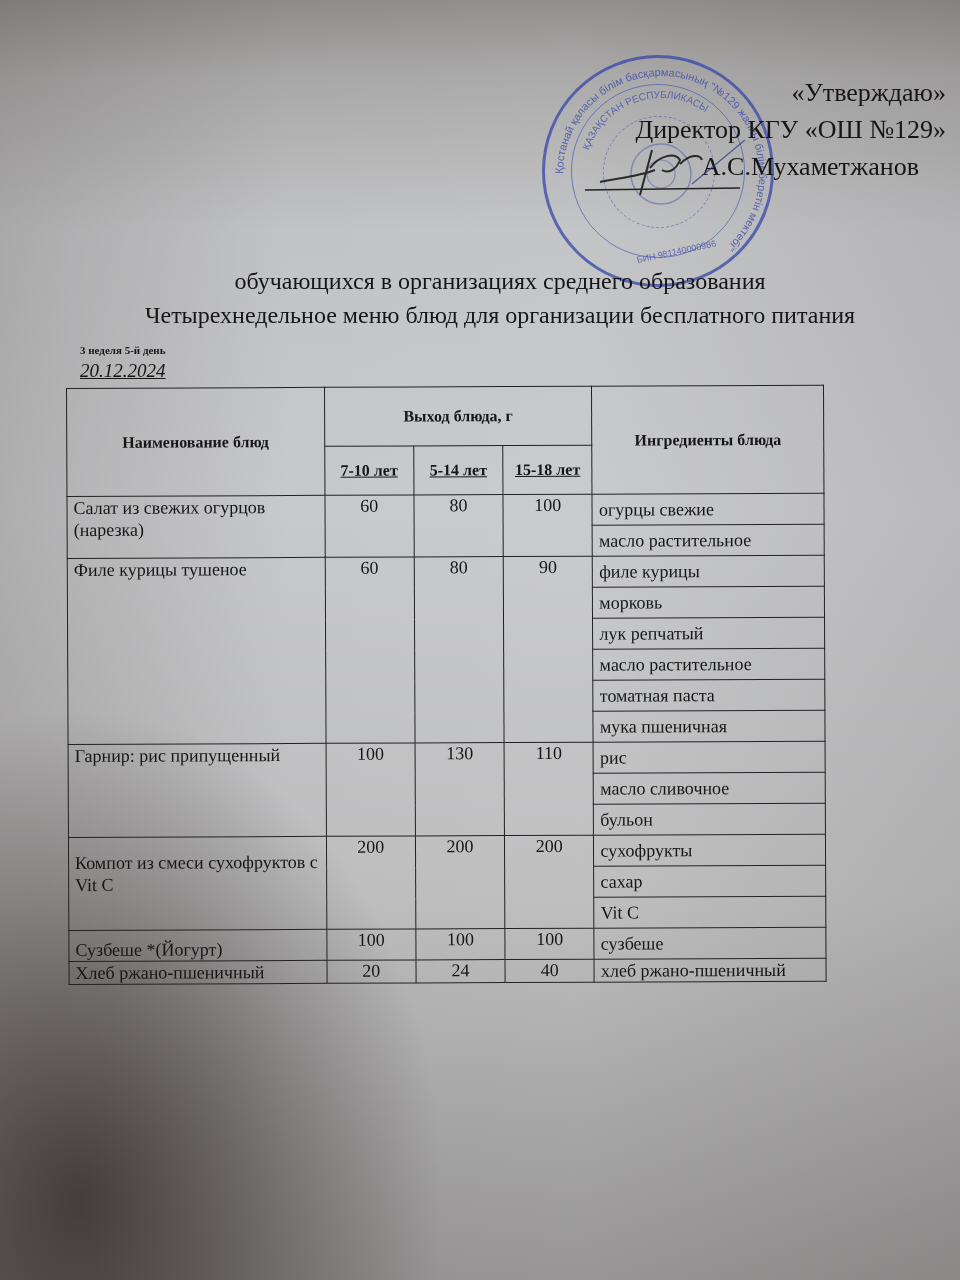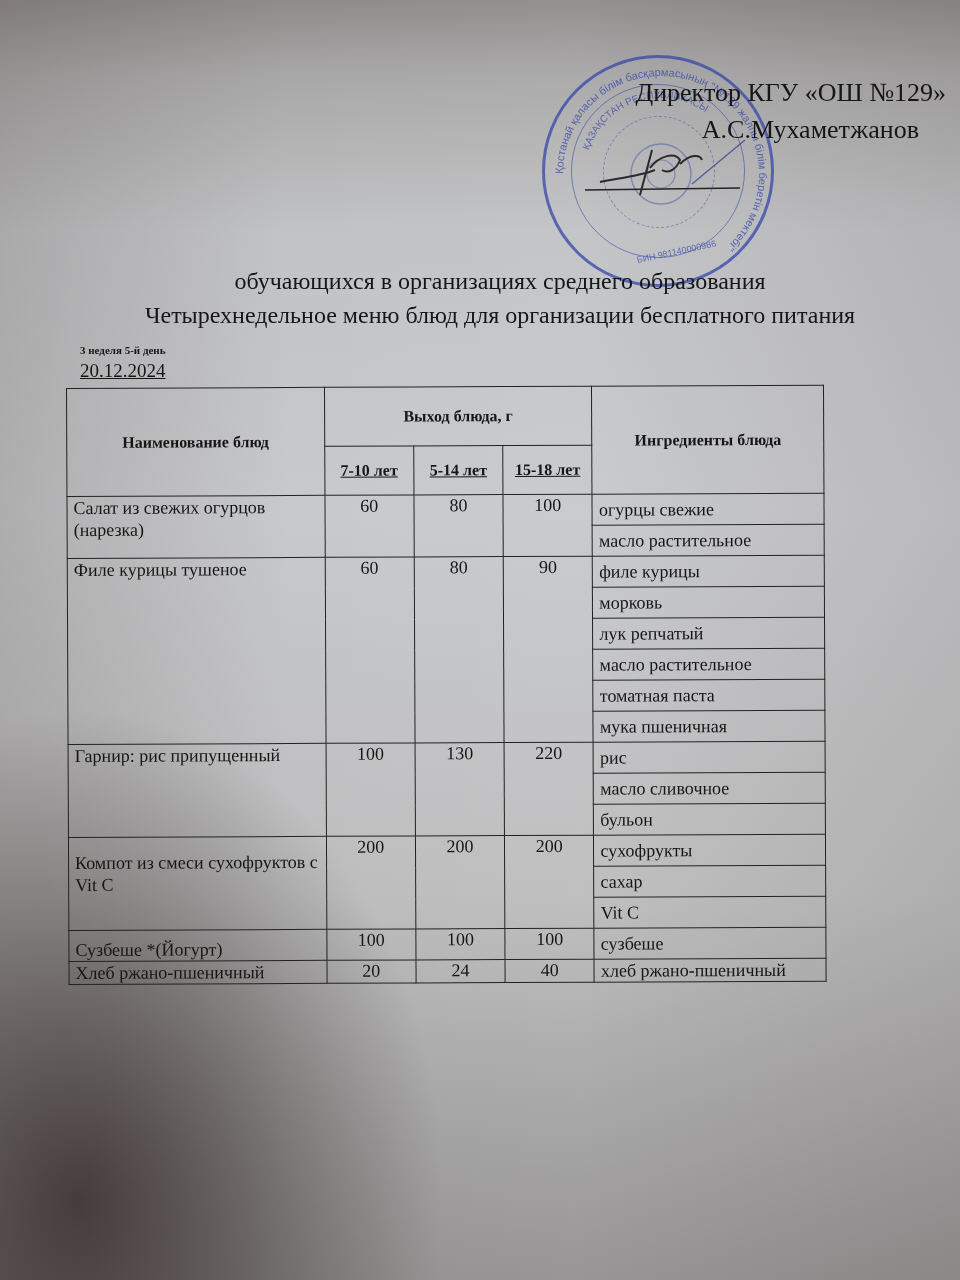--- a/index.html
+++ b/index.html
@@ -30,21 +30,21 @@
     position:absolute; left:58px; top:58px; width:110px; height:110px; border-radius:50%;
     border:1.5px dashed rgba(60,75,175,0.5);
   }
   .stamp svg { position:absolute; left:0; top:0; }
   .signature { position:absolute; left:580px; top:140px; z-index:4; }
   .title {
     position:absolute; left:60px; width:880px; top:264px; text-align:center;
     font-size:24px; line-height:34px; z-index:3;
   }
   .week { position:absolute; left:80px; top:340px; font-size:11px; font-weight:bold; line-height:20px; }
-  .date { position:absolute; left:80px; top:360px; font-size:19px; text-decoration:underline; line-height:22px; }
+  .date { position:absolute; left:80px; top:360px; font-size:19px; font-style:italic; text-decoration:underline; line-height:22px; }
   table.menu {
     position:absolute; left:66px; top:388px; width:758px;
     border-collapse:collapse; font-size:18px; transform:rotate(-0.25deg); transform-origin:left top;
   }
   table.menu td, table.menu th { border:1.2px solid #222; padding:0 6px; vertical-align:top; }
   table.menu th { font-weight:bold; text-align:center; vertical-align:middle; font-size:16px; }
   .c-name { width:244px; }
   .c-age { width:76px; text-align:center; }
   .c-ing { width:218px; }
   .hdr1 th { height:58px; }
@@ -78,20 +78,21 @@
   </svg>
 </div>
 
 <svg class="signature" width="170" height="60" viewBox="0 0 170 60">
   <path d="M5 50 L160 48" stroke="#222" stroke-width="1.5" fill="none"></path>
   <path d="M20 42 C40 38, 60 36, 75 30 M72 10 C68 25, 64 40, 60 55 M70 28 C80 15, 95 12, 100 20 C96 30, 88 34, 82 30 M100 24 C110 14, 120 14, 122 20" stroke="#2a2a2a" stroke-width="2" fill="none"></path>
   <path d="M112 44 L165 0" stroke="rgba(40,50,140,0.7)" stroke-width="1.3" fill="none"></path>
 </svg>
 
 <div class="approve">
+  <div class="l1">«Утверждаю»</div>
   <div class="l2">Директор КГУ «ОШ №129»</div>
   <div class="l3">А.С.Мухаметжанов</div>
 </div>
 
 <div class="title">
   <div>обучающихся в организациях среднего образования</div>
   <div>Четырехнедельное меню блюд для организации бесплатного питания</div>
 </div>
 
 <div class="week">3 неделя 5-й день</div>
@@ -141,21 +142,21 @@
         <td class="ing">томатная паста</td>
       </tr>
   <tr>
         <td class="ing">мука пшеничная</td>
       </tr>
 
   <tr>
     <td class="name" rowspan="3">Гарнир: рис припущенный</td>
     <td class="num" rowspan="3">100</td>
     <td class="num" rowspan="3">130</td>
-    <td class="num" rowspan="3">220</td>
+    <td class="num" rowspan="3">110</td>
     <td class="ing">рис</td>
   </tr>
   <tr>
         <td class="ing">масло сливочное</td>
       </tr>
   <tr>
         <td class="ing">бульон</td>
       </tr>
 
   <tr>

